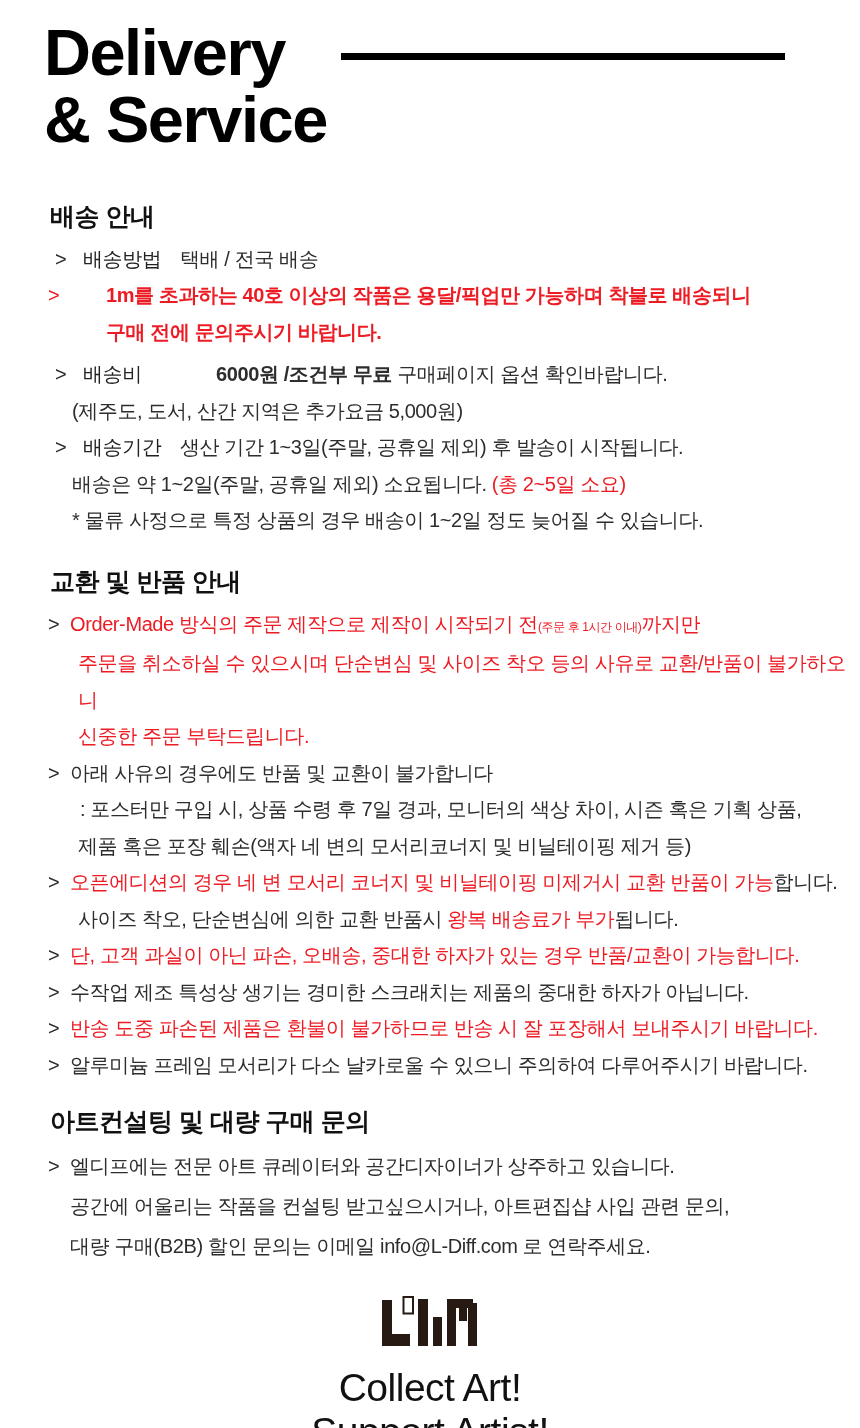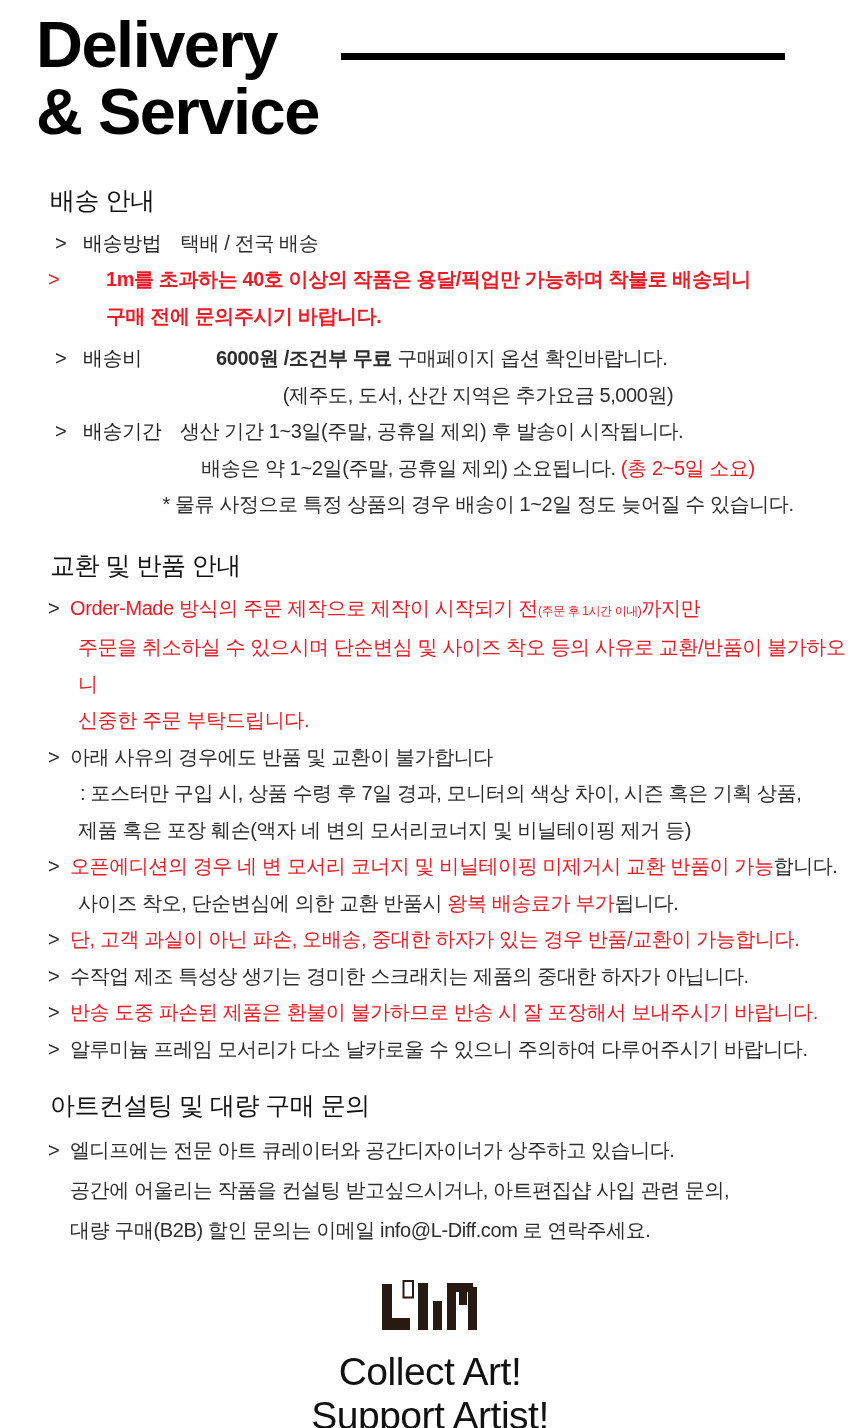--- a/index.html
+++ b/index.html
@@ -10,40 +10,40 @@
   }
   html,body{margin:0;padding:0;background:#ffffff;}
   .page{
     width:860px;height:1428px;position:relative;background:#ffffff;
     font-family:"Liberation Sans","DejaVu Sans",sans-serif;color:var(--text);
     overflow:hidden;
   }
   .header{padding:12px 0 0 36px;position:relative;}
   .title{
     font-size:65px;font-weight:700;color:var(--title);
-    line-height:1.03;letter-spacing:-1.5px;margin:0;
+    line-height:1.03;letter-spacing:-1.5px;margin:8px;
   }
   .title-rule{position:absolute;left:341px;top:53px;width:444px;height:7px;background:#000;}
 
   .sections{padding-top:38px;}
   .section + .section{margin-top:26px;}
   .section-consulting{margin-top:22px !important;}
-  .sec-title{font-size:25px;font-weight:400;color:#111;margin:0 0 8px 50px;letter-spacing:-0.5px;}
+  .sec-title{font-size:25px;font-weight:700;color:#111;margin:0 0 8px 50px;letter-spacing:-0.5px;}
 
   .line{display:flex;align-items:baseline;font-size:20px;line-height:36.5px;color:var(--text);letter-spacing:-0.4px;}
   .marker{flex:none;width:22px;color:var(--text);}
   .marker.redmark{color:var(--red);}
   .line.bullet{padding-left:48px;}
   .line.cont{padding-left:70px;}
   .section-returns .line.cont{padding-left:78px;}
   .line.colon{padding-left:80px;}
   .line.row{padding-left:55px;}
   .line.row .marker{width:28px;}
   .rowlabel{flex:none;width:97px;font-weight:400;color:#222;}
-  .line.col2{padding-left:96px;justify-content:center;}
+  .line.col2{padding-left:72px;}
   .line.gap{margin-top:6px;}
   .section-consulting .line{line-height:40px;}
 
   .seg{white-space:pre-wrap;}
   .seg.red{color:var(--red);}
   .seg.bold{font-weight:700;margin-left:36px;}
   .seg.small{font-size:12px;}
 
   .logo-wrap{margin-top:30px;text-align:center;}
   .logo-wrap svg{display:inline-block;}

